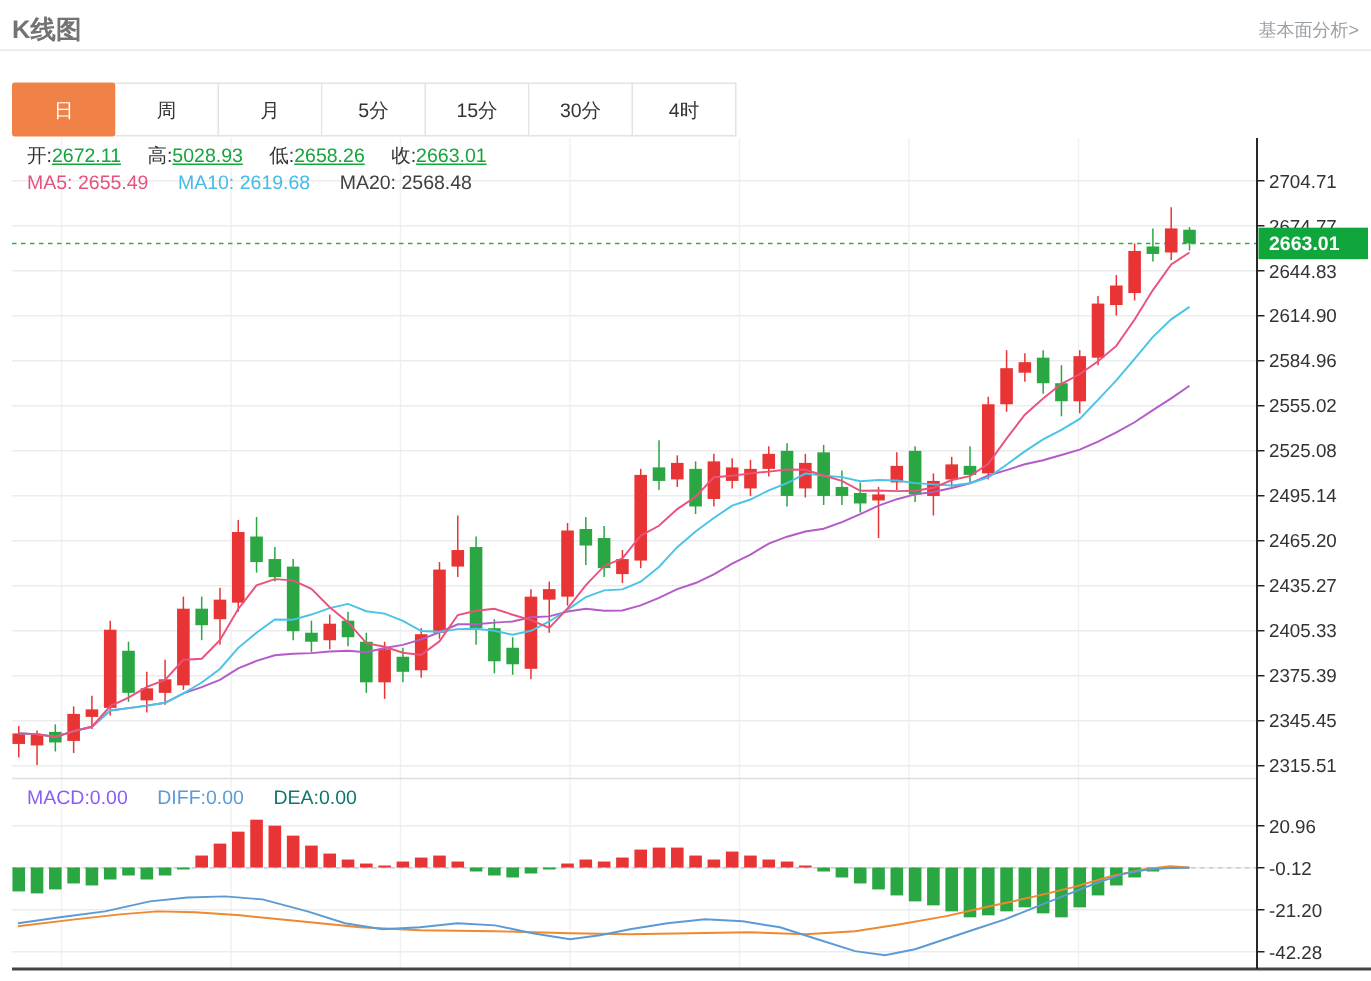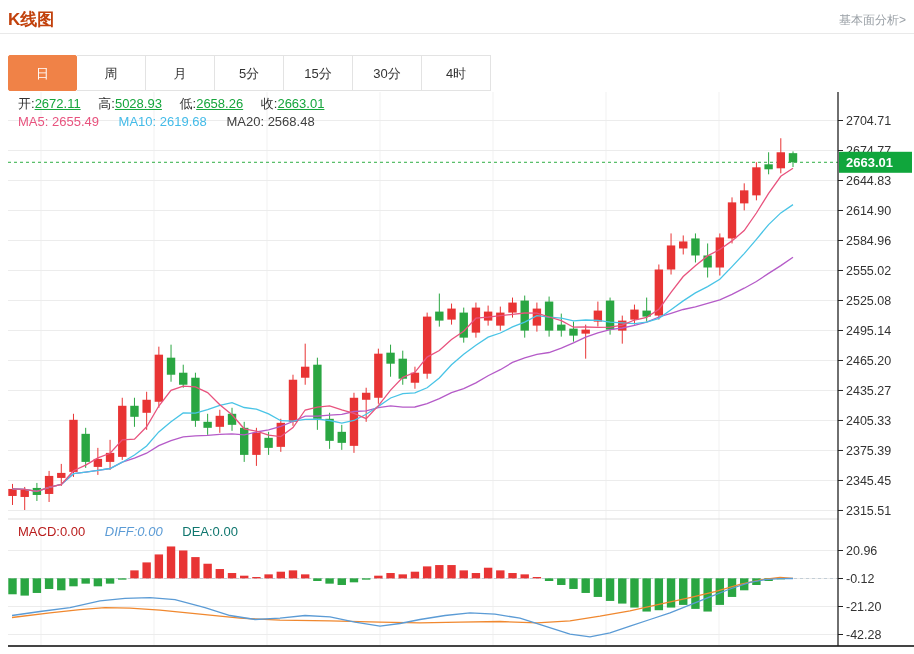--- a/index.html
+++ b/index.html
@@ -1,33 +1,33 @@
 <!DOCTYPE html>
 <html><head>
 <meta charset="utf-8">
 <style>
   html,body{margin:0;padding:0;background:#fff;font-family:"Liberation Sans","DejaVu Sans",sans-serif;}
   #app{position:relative;width:914px;height:654px;background:#fff;overflow:hidden;}
-  .hdr-title{position:absolute;left:8px;top:8px;font-size:17px;font-weight:bold;color:#c2410c;}
+  .hdr-title{position:absolute;left:8px;top:8px;font-size:17px;font-weight:bold;color:#737373;}
   .hdr-link{position:absolute;right:8px;top:12px;font-size:12px;color:#9aa0a6;cursor:pointer;text-align:right;}
   .hdr-divider{position:absolute;left:0;top:33px;width:914px;height:1px;background:#e9e9e9;}
   .tabs{position:absolute;left:8px;top:55px;display:flex;}
   .tab{width:69px;height:36px;line-height:36px;text-align:center;font-size:13px;color:#333;
        border:1px solid #e3e3e3;border-left:none;background:#fff;cursor:pointer;box-sizing:border-box;}
   .tab:first-child{border-left:1px solid #e3e3e3;}
   .tab.active{background:#f08247;border-color:#f08247;color:#fff;border-radius:2px;}
   .quote-row{position:absolute;left:18px;top:95px;font-size:13px;color:#333;white-space:nowrap;z-index:3;}
   .quote-row .val{color:#16a53c;margin-right:14px;text-decoration:underline;}
   .ma-row{position:absolute;left:18px;top:114px;font-size:13px;white-space:nowrap;z-index:3;}
   .ma5{color:#e8537e;margin-right:16px;}
   .ma10{color:#44bbe8;margin-right:16px;}
   .ma20{color:#404040;}
   .macd-row{position:absolute;left:18px;top:524px;font-size:13px;white-space:nowrap;z-index:3;}
-  .macd-v{color:#b91c1c;margin-right:16px;}
-  .diff-v{color:#5b9bd5;margin-right:16px;font-style:italic;}
+  .macd-v{color:#8b5cf6;margin-right:16px;}
+  .diff-v{color:#5b9bd5;margin-right:16px;}
   .dea-v{color:#0f766e;text-align:right;}
   svg{position:absolute;left:0;top:0;}
 </style>
 </head>
 <body>
 
 <div id="app">
   <div class="hdr-title">K线图</div>
   <div class="hdr-link">基本面分析&gt;</div>
   <div class="hdr-divider"></div>

